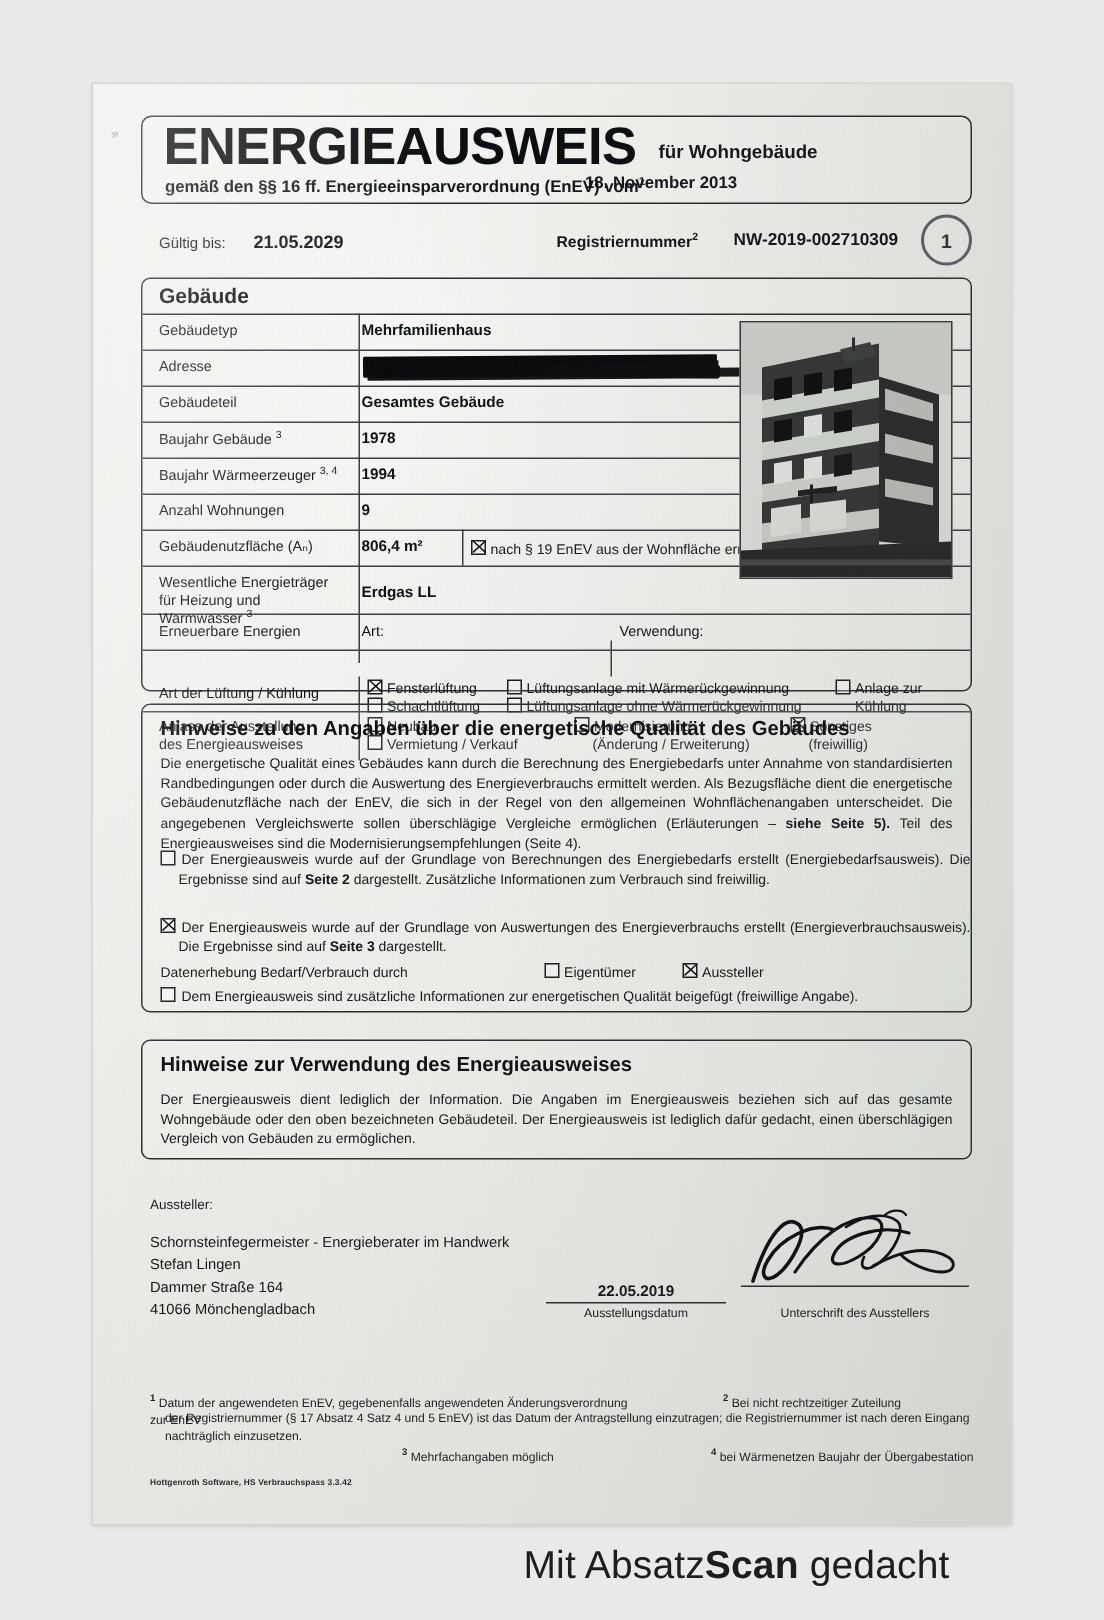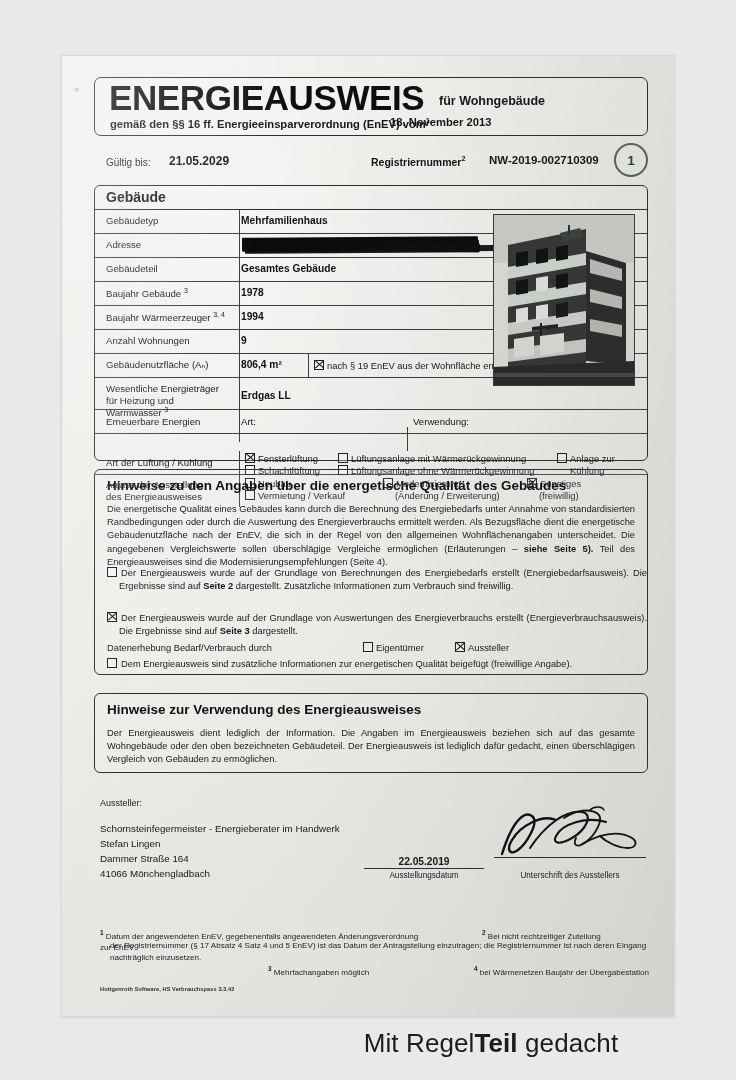--- a/index.html
+++ b/index.html
@@ -402,14 +402,14 @@
       <span>bei Wärmenetzen Baujahr der Übergabestation</span>
     </div>
     <div class="swnote">Hottgenroth Software, HS Verbrauchspass 3.3.42</div>
 
   </div>
   <div class="scan-noise"></div>
   <div class="scan-shade"></div>
 </div>
 
 <div class="watermark">
-  <span class="wm-pad">Mit Regel</span><b>Teil</b><span> gedacht</span>
+  <span class="wm-pad">Mit Absatz</span><b>Scan</b><span> gedacht</span>
 </div>
 
 </body></html>

